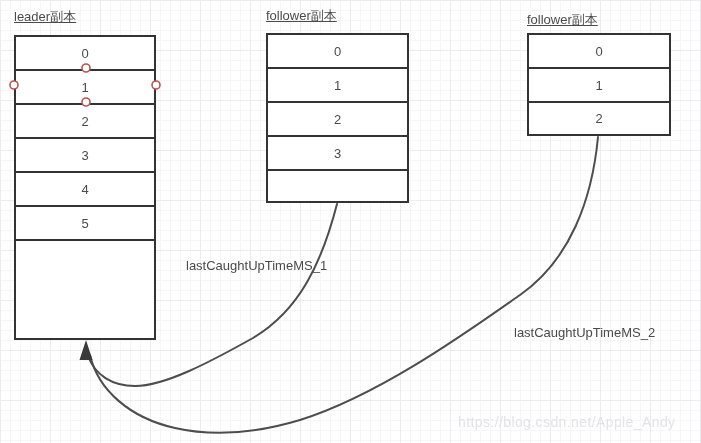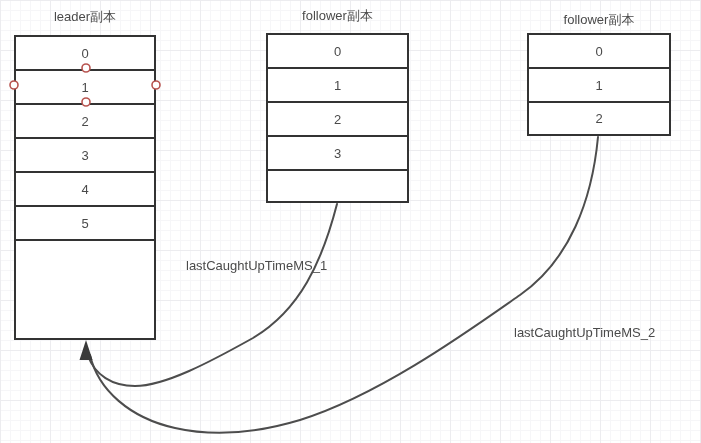--- a/index.html
+++ b/index.html
@@ -30,21 +30,21 @@
     flex:0 0 34px;
     display:flex;align-items:center;justify-content:center;
     border-bottom:2px solid #333333;
     box-sizing:border-box;
     font-size:13px;color:#4a4a4a;
   }
   .cell:last-child{border-bottom:none;flex:1 1 auto;}
   .box-title{
     position:absolute;
     font-size:13px;color:#4a4a4a;
-    text-align:center;white-space:nowrap;
+    white-space:nowrap;text-decoration:underline;
   }
   .title-leader{left:14px;top:8px;width:142px;}
   .title-f1{left:266px;top:7px;width:143px;}
   .title-f2{left:527px;top:11px;width:144px;}
   .edge-label{
     position:absolute;
     font-size:13px;color:#4a4a4a;white-space:nowrap;
   }
   .edge-label-1{left:186px;top:258px;}
   .edge-label-2{left:491px;top:325px;margin-left:23px;}
@@ -99,14 +99,15 @@
     <polygon class="arrowhead" points="86,340 79.5,360 92.5,360"></polygon>
     <circle class="handle" cx="86" cy="68" r="4"></circle>
     <circle class="handle" cx="14" cy="85" r="4"></circle>
     <circle class="handle" cx="156" cy="85" r="4"></circle>
     <circle class="handle" cx="86" cy="102" r="4"></circle>
   </svg>
 
   <div class="edge-label edge-label-1">lastCaughtUpTimeMS_1</div>
   <div class="edge-label edge-label-2">lastCaughtUpTimeMS_2</div>
 
+  <div class="watermark">https://blog.csdn.net/Apple_Andy</div>
 
 </div>
 
 </body></html>

